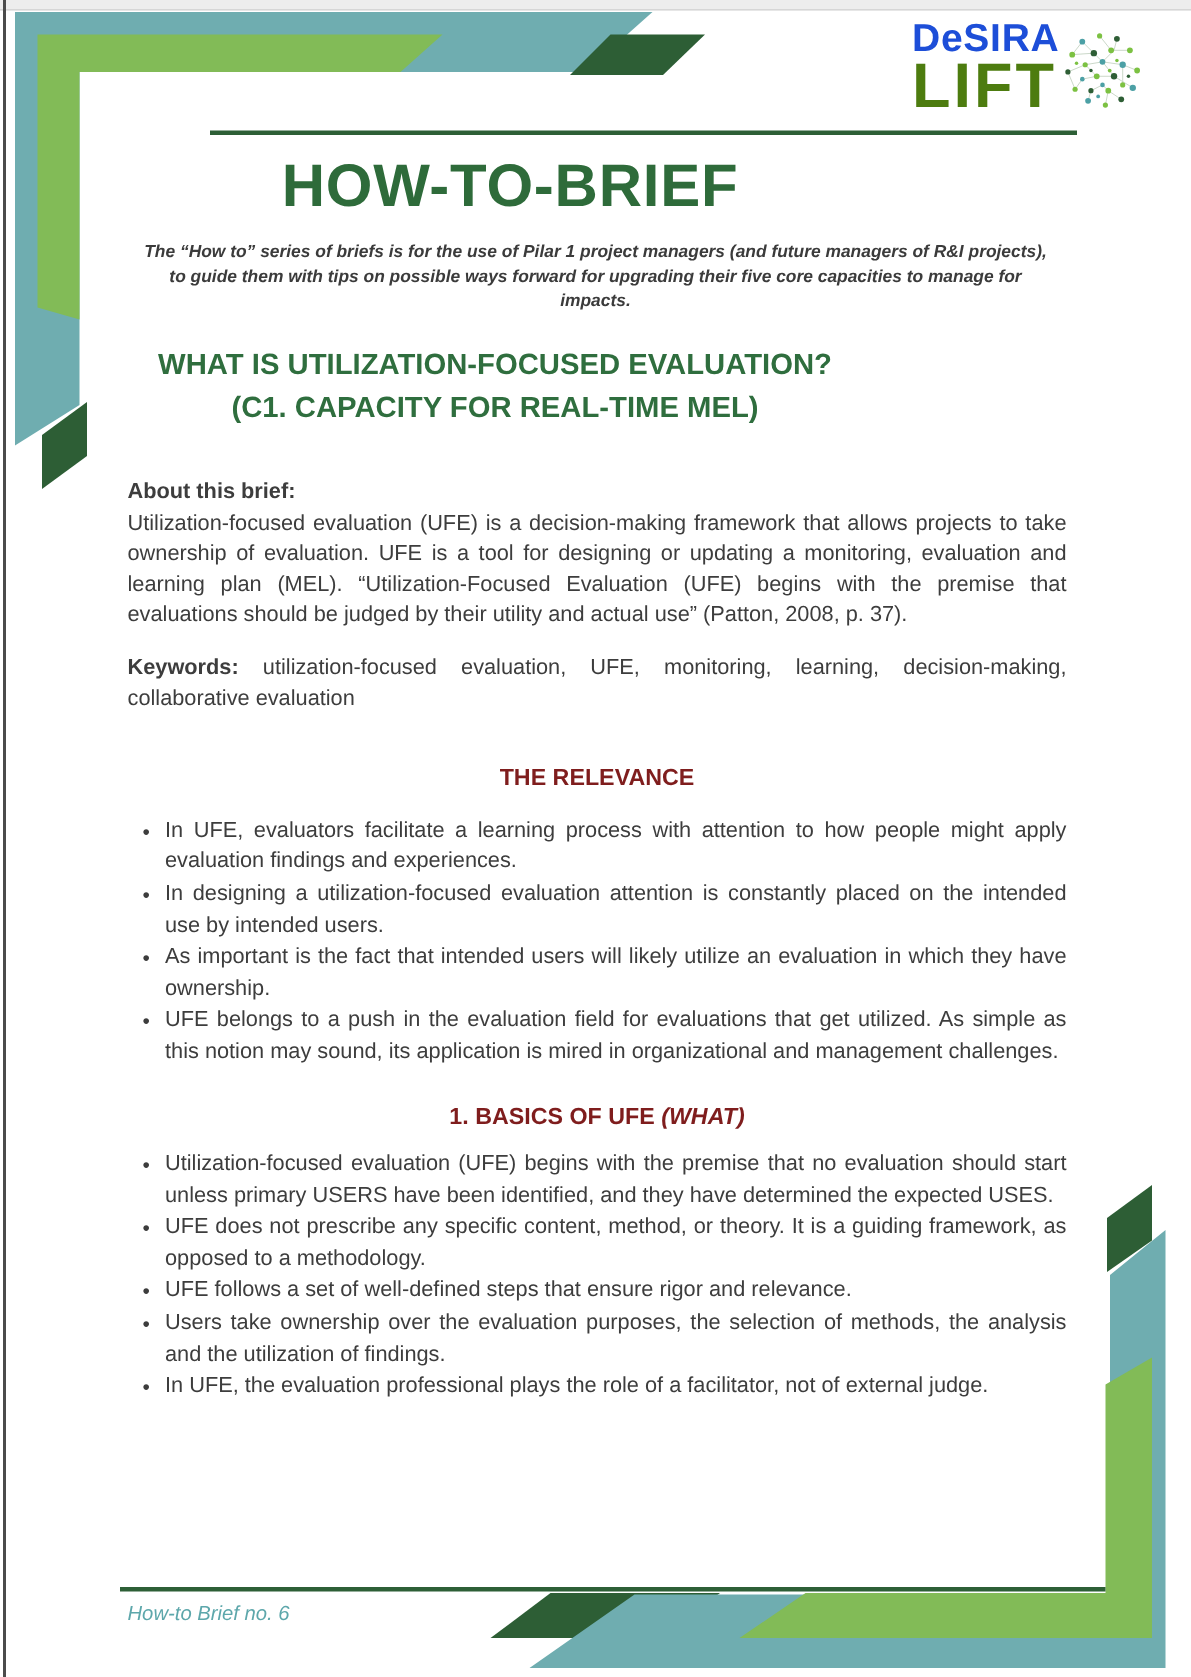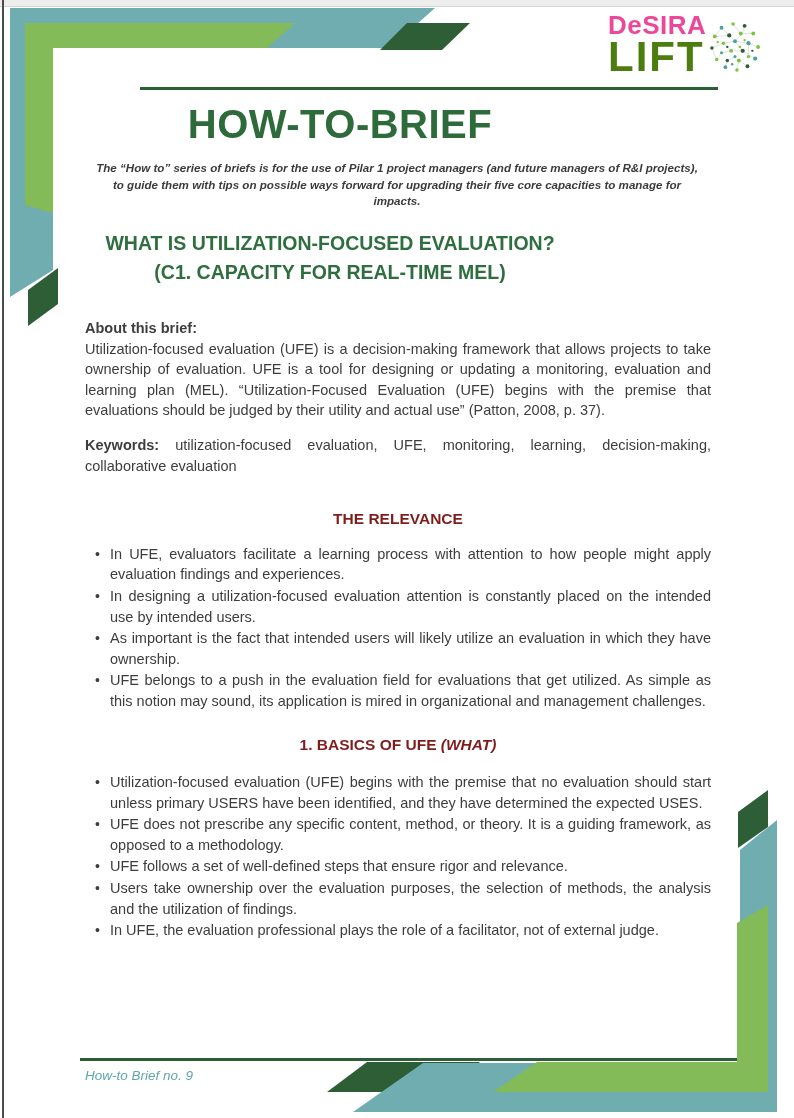--- a/index.html
+++ b/index.html
@@ -14,21 +14,21 @@
     background:#ededed; border-bottom:1px solid #d6d6d6;
   }
   .viewer-left-line {
     position:absolute; left:2px; top:0; width:2px; height:1118px; background:#4b4b4b;
   }
   svg.decor { position:absolute; left:0; top:0; width:794px; height:1118px; pointer-events:none; }
 
   
   .logo { position:absolute; top:12px; left:608px; display:flex; align-items:center; }
   .logo-text { display:flex; flex-direction:column; line-height:1; }
-  .logo-desira { font-size:26px; font-weight:bold; color:#ec4899; letter-spacing:0.5px; }
+  .logo-desira { font-size:26px; font-weight:bold; color:#1d4ed8; letter-spacing:0.5px; }
   .logo-lift { font-size:42px; font-weight:bold; color:#4d7c0f; letter-spacing:2px; margin-top:-2px; }
   .logo-globe { margin-left:4px; margin-top:4px; }
 
   .rule-top { position:absolute; left:140px; top:87px; width:578px; height:3px; background:#2d5f36; }
   .rule-footer { position:absolute; left:80px; top:1058px; width:657px; height:3px; background:#2d5f36; }
 
   .page-title {
     position:absolute; top:102px; left:0; width:680px; text-align:center;
     font-size:40px; font-weight:bold; color:#2e6b3a; letter-spacing:0.5px;
   }
@@ -46,21 +46,21 @@
     font-size:14.5px; line-height:20.6px; color:#3d3d3d; text-align:justify;
   }
   .b { font-weight:bold; }
   .keywords-block { margin-top:14px; }
   .section-heading {
     text-align:center; font-weight:bold; color:#7f1d1d; font-size:15.5px;
   }
   .relevance-heading { margin-top:33px; }
   .basics-heading { margin-top:23px; }
   ul.bullets { margin-top:14px; list-style:none; }
-  ul.bullets.basics-list { margin-top:17px; }
+  ul.bullets.basics-list { margin-top:11px; }
   ul.bullets li { position:relative; padding-left:25px; margin-bottom:1px; text-align:justify; }
   ul.bullets li::before {
     content:"\2022"; position:absolute; left:10px; top:0; font-size:14px; color:#3d3d3d;
   }
   .footer-label {
     position:absolute; left:85px; top:1068px; font-style:italic;
     font-size:13.5px; color:#5da7ab;
   }
 </style>
 </head>
@@ -174,15 +174,15 @@
       <li>Utilization-focused evaluation (UFE) begins with the premise that no evaluation should start unless primary USERS have been identified, and they have determined the expected USES.</li>
       <li>UFE does not prescribe any specific content, method, or theory. It is a guiding framework, as opposed to a methodology.</li>
       <li>UFE follows a set of well-defined steps that ensure rigor and relevance.</li>
       <li>Users take ownership over the evaluation purposes, the selection of methods, the analysis and the utilization of findings.</li>
       <li>In UFE, the evaluation professional plays the role of a facilitator, not of external judge.</li>
     </ul>
 
   </div>
 
   <div class="rule-footer"></div>
-  <div class="footer-label">How-to Brief no. 9</div>
+  <div class="footer-label">How-to Brief no. 6</div>
 
 </div>
 
 </body></html>

